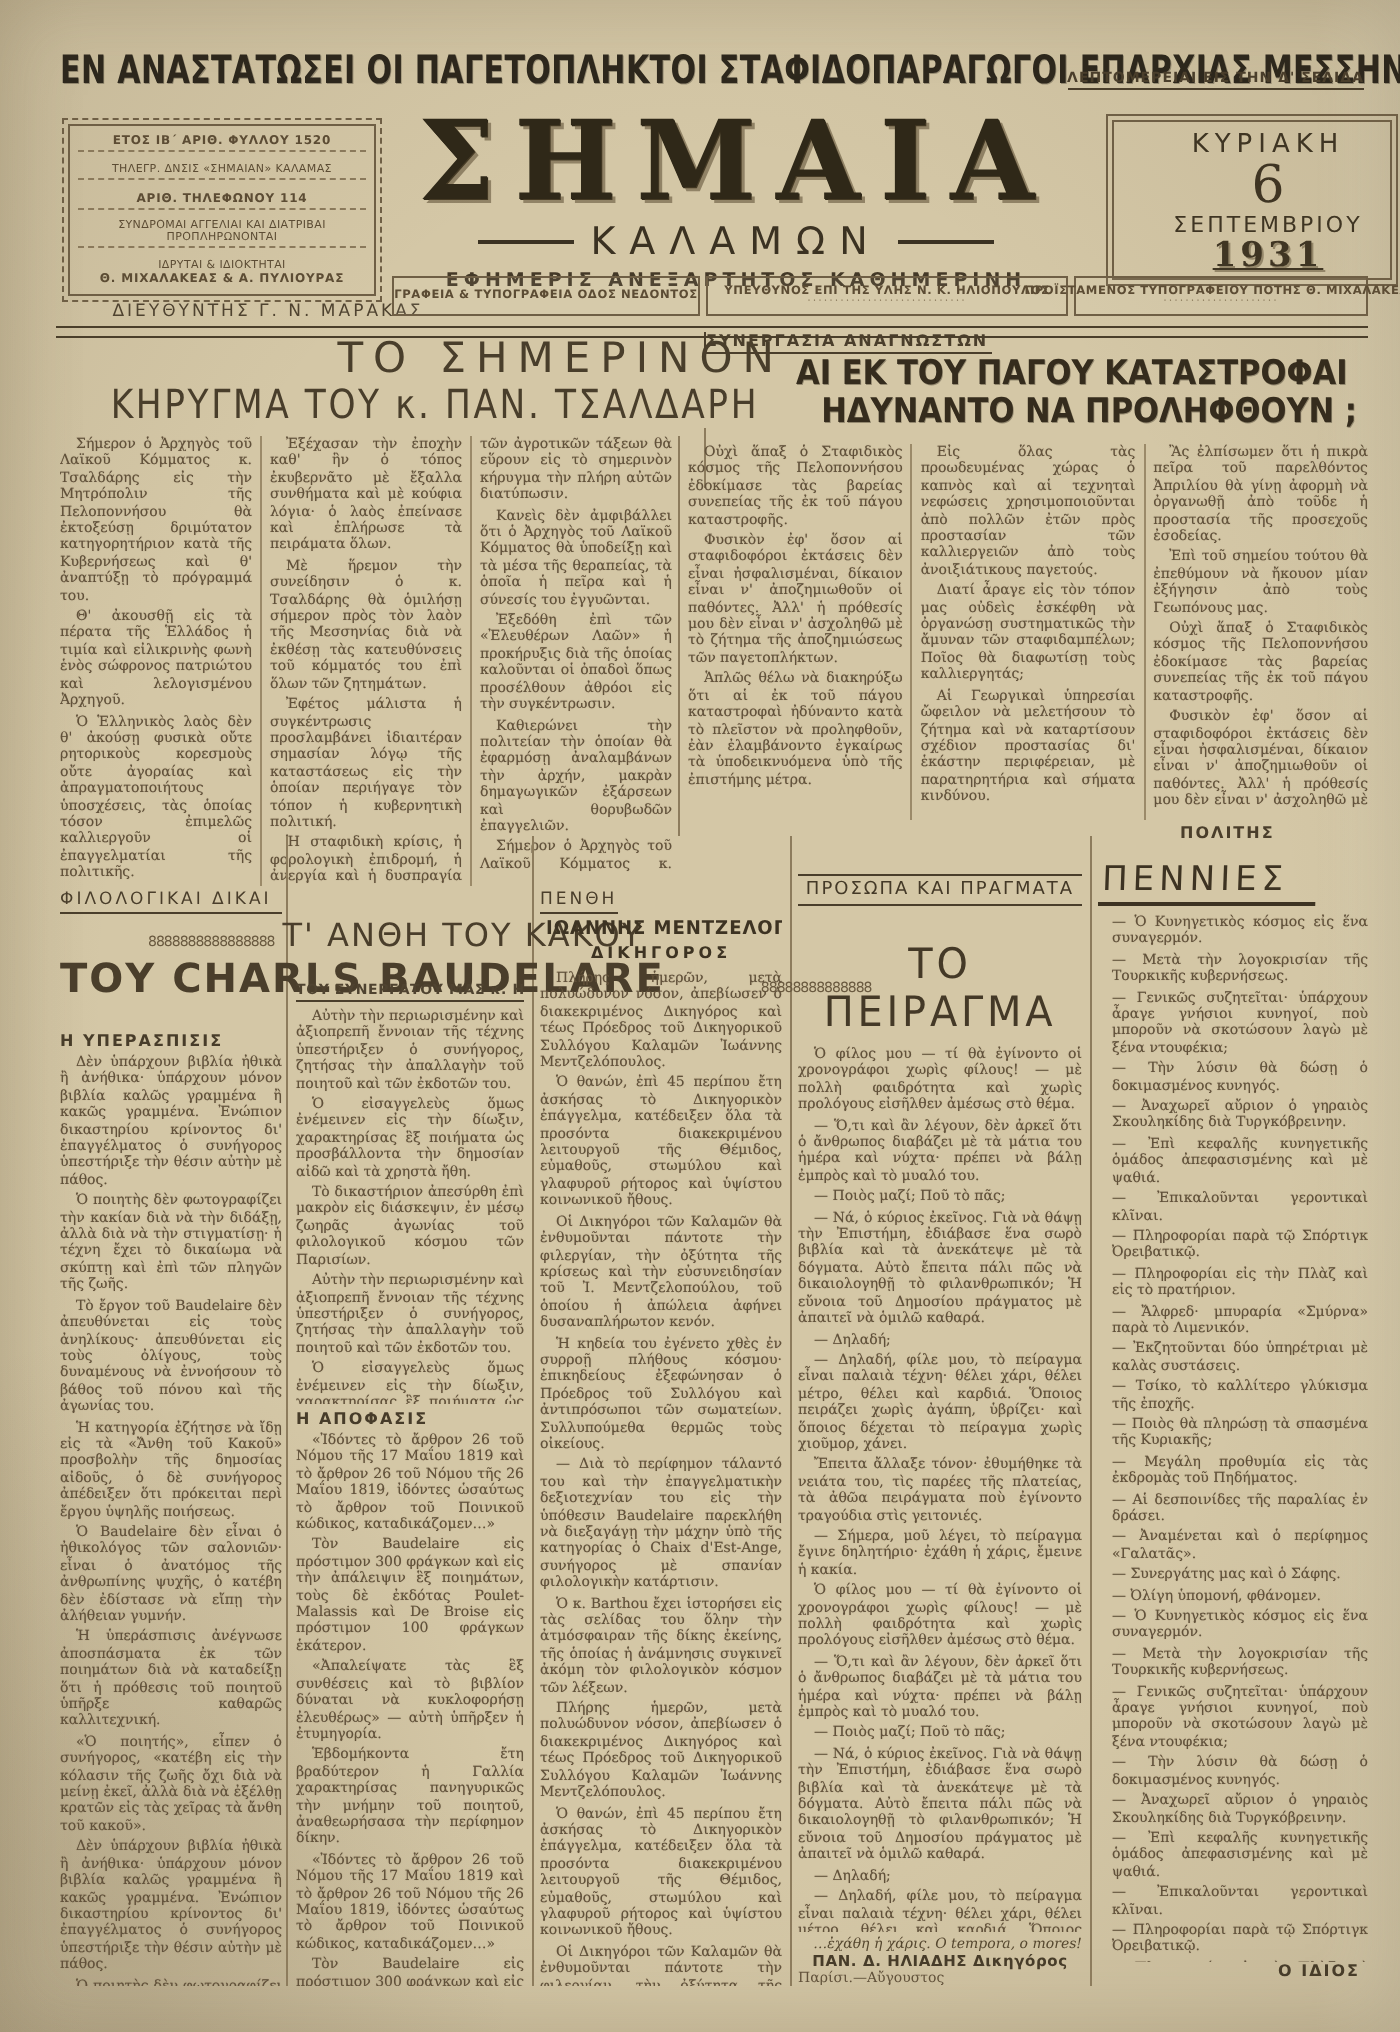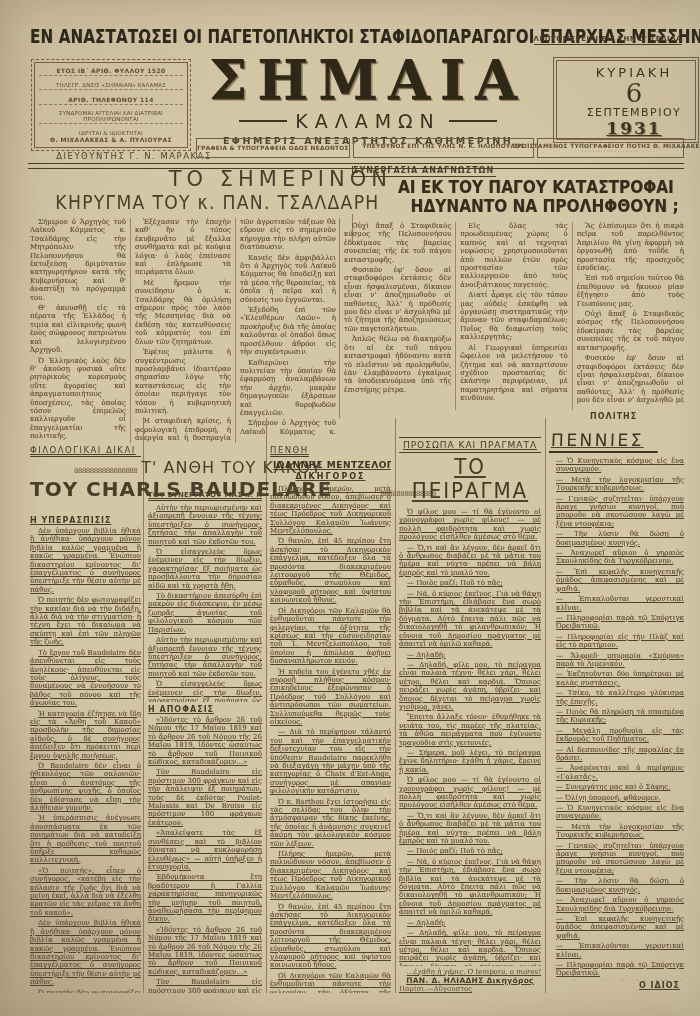--- a/index.html
+++ b/index.html
@@ -96,21 +96,21 @@
   .colblock{
     position:absolute;font-size:7px;line-height:8.4px;text-align:justify;color:#61513a;
     column-gap:9px;column-rule:1px solid #9b8a69;overflow:hidden;
     text-shadow:0 0 .4px rgba(97,81,58,.55);
   }
   .cols-left{left:30px;top:218px;width:306px;height:225px;column-count:3;}
   .cols-right{left:344px;top:222px;width:340px;height:188px;column-count:3;}
   .sig-politis{position:absolute;left:590px;top:412px;font-family:"DejaVu Sans",sans-serif;font-weight:bold;font-size:8px;letter-spacing:1px;color:#4a3e2b;}
   
   .lower{position:absolute;left:30px;top:430px;width:654px;height:563px;}
-  .lcol{position:absolute;box-sizing:border-box;overflow:hidden;display:flex;flex-direction:column;text-decoration:underline;}
+  .lcol{position:absolute;box-sizing:border-box;overflow:hidden;display:flex;flex-direction:column;}
   .fill{flex:1 1 auto;overflow:hidden;font-size:7px;line-height:8.4px;text-align:justify;color:#61513a;text-shadow:0 0 .4px rgba(97,81,58,.55);}
   .c1{left:0;top:15px;width:111px;height:548px;}
   .c2{left:118px;top:15px;width:114px;height:548px;}
   .c3{left:240px;top:15px;width:121px;height:548px;}
   .c4{left:369px;top:7px;width:142px;height:556px;}
   .c5{left:519px;top:0;width:135px;height:563px;}
   .lower .vr1{left:113px;} .lower .vr2{left:236px;} .lower .vr3{left:365px;} .lower .vr4{left:515px;}
   .lower .vrule{top:-12px;height:575px;}
   .sec-kicker{font-family:"DejaVu Sans",sans-serif;font-size:8.5px;letter-spacing:1.5px;color:#4a3e2b;border-bottom:1px solid #4a3e2b;display:inline-block;padding-bottom:1px;margin-bottom:2px;white-space:nowrap;}
   .baud-title{position:absolute;left:0;top:28px;width:233px;color:#4a3e2b;font-family:"DejaVu Sans",sans-serif;}
@@ -120,21 +120,21 @@
   .baud-l2{font-size:20px;font-weight:bold;letter-spacing:1px;}
   .byline{font-family:"DejaVu Sans",sans-serif;font-size:7px;font-weight:bold;letter-spacing:.3px;border-bottom:1px solid #4a3e2b;display:inline-block;padding-bottom:1px;margin:0 0 3px 0;white-space:nowrap;}
   .subhead{font-family:"DejaVu Sans",sans-serif;font-weight:bold;font-size:8px;letter-spacing:1px;color:#473c29;margin:3px 0 2px 0;}
   .spacer54{flex:0 0 54px;} .spacer62{flex:0 0 46px;}
   .pentho-kicker{align-self:flex-start;}
   .obit-name{font-family:"DejaVu Sans",sans-serif;font-weight:bold;font-size:9.5px;letter-spacing:.5px;text-align:center;color:#3d3322;transform:scaleX(.95);white-space:nowrap;}
   .obit-role{font-family:"DejaVu Sans",sans-serif;font-weight:bold;font-size:8px;letter-spacing:2px;text-align:center;color:#3d3322;margin:2px 0 4px 0;}
   .prosopa-box{
     align-self:center;border:1px solid #4a3e2b;border-left:4px double #4a3e2b;border-right:4px double #4a3e2b;
     font-family:"DejaVu Sans",sans-serif;font-size:9px;letter-spacing:1px;color:#443927;
-    padding:2px 7px;margin-bottom:2px;white-space:nowrap;
+    padding:2px 7px;margin-bottom:17px;white-space:nowrap;
   }
   .peiragma-title{font-family:"DejaVu Sans",sans-serif;font-size:21px;letter-spacing:2px;text-align:center;color:#443927;margin-bottom:5px;transform:scaleX(.95);}
   .pennies-title{
     align-self:flex-start;font-family:"DejaVu Sans",sans-serif;font-size:17px;letter-spacing:2.5px;color:#3d3322;
     border-bottom:2px solid #3d3322;padding:0 14px 1px 2px;margin-bottom:4px;transform:skewX(-2deg);
   }
   .penny{text-indent:0;padding-left:7px;}
   .penny::first-line{}
   .c4-footer{flex:0 0 auto;padding-top:2px;}
   .c4-close{text-align:right;font-size:7px;color:#55472f;font-style:italic;}
@@ -255,21 +255,21 @@
 
     <div class="lcol c1">
       <span class="sec-kicker">ΦΙΛΟΛΟΓΙΚΑΙ ΔΙΚΑΙ</span>
       <div class="spacer54"></div>
       <div class="subhead">Η ΥΠΕΡΑΣΠΙΣΙΣ</div>
       <div class="fill">
           <p>Δὲν ὑπάρχουν βιβλία ἠθικὰ ἢ ἀνήθικα· ὑπάρχουν μόνον βιβλία καλῶς γραμμένα ἢ κακῶς γραμμένα. Ἐνώπιον δικαστηρίου κρίνοντος δι' ἐπαγγέλματος ὁ συνήγορος ὑπεστήριξε τὴν θέσιν αὐτὴν μὲ πάθος.</p>
           <p>Ὁ ποιητὴς δὲν φωτογραφίζει τὴν κακίαν διὰ νὰ τὴν διδάξῃ, ἀλλὰ διὰ νὰ τὴν στιγματίσῃ· ἡ τέχνη ἔχει τὸ δικαίωμα νὰ σκύπτῃ καὶ ἐπὶ τῶν πληγῶν τῆς ζωῆς.</p>
           <p>Τὸ ἔργον τοῦ Baudelaire δὲν ἀπευθύνεται εἰς τοὺς ἀνηλίκους· ἀπευθύνεται εἰς τοὺς ὀλίγους, τοὺς δυναμένους νὰ ἐννοήσουν τὸ βάθος τοῦ πόνου καὶ τῆς ἀγωνίας του.</p>
           <p>Ἡ κατηγορία ἐζήτησε νὰ ἴδῃ εἰς τὰ «Ἄνθη τοῦ Κακοῦ» προσβολὴν τῆς δημοσίας αἰδοῦς, ὁ δὲ συνήγορος ἀπέδειξεν ὅτι πρόκειται περὶ ἔργου ὑψηλῆς ποιήσεως.</p>
-          <p>Ὁ Baudelaire δὲν εἶναι ὁ ἠθικολόγος τῶν σαλονιῶν· εἶναι ὁ ἀνατόμος τῆς ἀνθρωπίνης ψυχῆς, ὁ ὁποῖος δὲν ἐδίστασε νὰ εἴπῃ τὴν ἀλήθειαν γυμνήν.</p>
+          <p>Ὁ Baudelaire δὲν εἶναι ὁ ἠθικολόγος τῶν σαλονιῶν· εἶναι ὁ ἀνατόμος τῆς ἀνθρωπίνης ψυχῆς, ὁ κατέβη δὲν ἐδίστασε νὰ εἴπῃ τὴν ἀλήθειαν γυμνήν.</p>
           <p>Ἡ ὑπεράσπισις ἀνέγνωσε ἀποσπάσματα ἐκ τῶν ποιημάτων διὰ νὰ καταδείξῃ ὅτι ἡ πρόθεσις τοῦ ποιητοῦ ὑπῆρξε καθαρῶς καλλιτεχνική.</p>
           <p>«Ὁ ποιητής», εἶπεν ὁ συνήγορος, «κατέβη εἰς τὴν κόλασιν τῆς ζωῆς ὄχι διὰ νὰ μείνῃ ἐκεῖ, ἀλλὰ διὰ νὰ ἐξέλθῃ κρατῶν εἰς τὰς χεῖρας τὰ ἄνθη τοῦ κακοῦ».</p>
           <p>Δὲν ὑπάρχουν βιβλία ἠθικὰ ἢ ἀνήθικα· ὑπάρχουν μόνον βιβλία καλῶς γραμμένα ἢ κακῶς γραμμένα. Ἐνώπιον δικαστηρίου κρίνοντος δι' ἐπαγγέλματος ὁ συνήγορος ὑπεστήριξε τὴν θέσιν αὐτὴν μὲ πάθος.</p>
           <p>Ὁ ποιητὴς δὲν φωτογραφίζει τὴν κακίαν διὰ νὰ τὴν διδάξῃ, ἀλλὰ διὰ νὰ τὴν στιγματίσῃ· ἡ τέχνη ἔχει τὸ δικαίωμα νὰ σκύπτῃ καὶ ἐπὶ τῶν πληγῶν τῆς ζωῆς.</p>
         </div>
     </div>
 
     <div class="lcol c2">
       <div class="spacer62"></div>
       <span class="byline">ΤΟΥ ΣΥΝΕΡΓΑΤΟΥ ΜΑΣ κ. ΗΛΙΑΔΗ</span>

